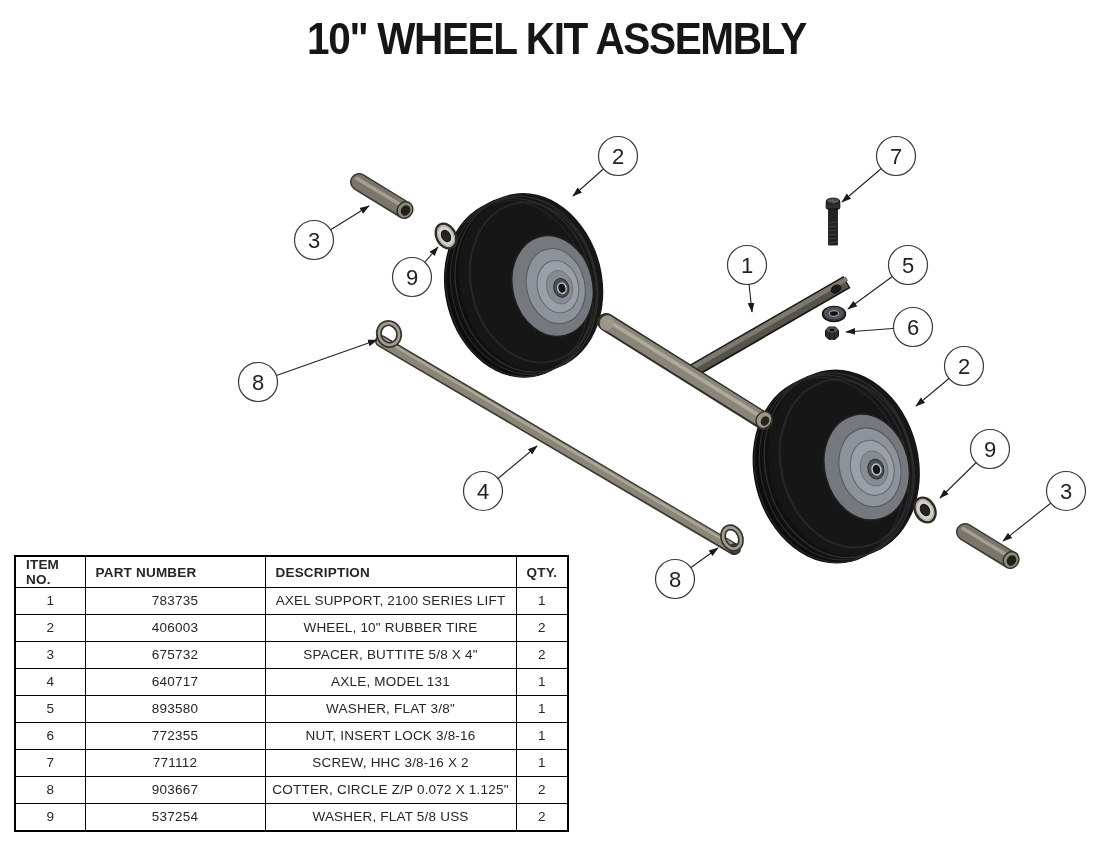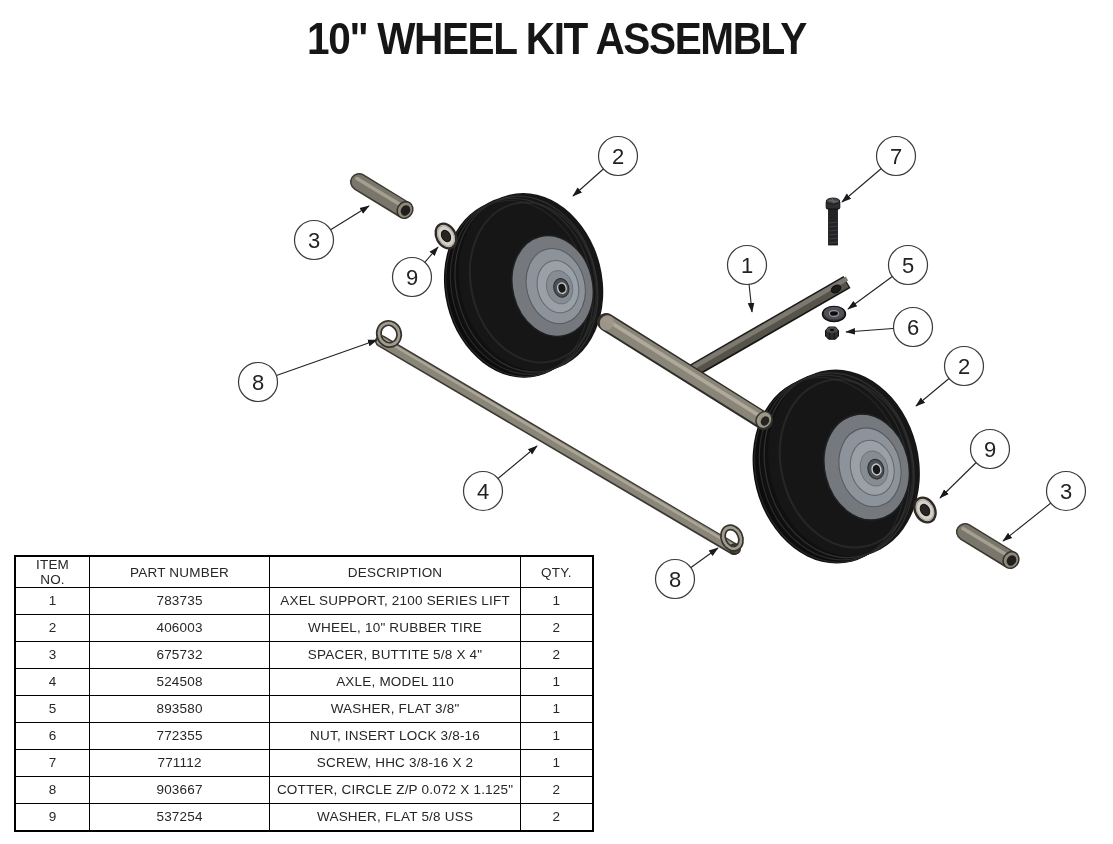--- a/index.html
+++ b/index.html
@@ -7,21 +7,21 @@
         font-family:"Liberation Sans",sans-serif;color:#1f1f1f;}
   .title{position:absolute;top:16px;left:0;width:1113px;margin:0;text-align:center;
          font-size:45px;font-weight:bold;letter-spacing:-1.5px;color:#161616;
          transform:scaleX(0.9);line-height:1.0;}
   svg.diagram{position:absolute;left:0;top:0;width:1113px;height:844px;}
   .balloon-num{font-family:"Liberation Sans",sans-serif;font-size:22px;fill:#222222;}
   table.bom{position:absolute;left:14px;top:555px;border-collapse:collapse;table-layout:fixed;
             font-size:13.5px;letter-spacing:0.015em;color:#262626;background:#ffffff;}
   table.bom,table.bom th,table.bom td{border:1px solid #000;}
   table.bom{border:2px solid #000;}
-  table.bom th{font-weight:normal;height:23px;padding:0 20px;text-align:center;}
+  table.bom th{font-weight:bold;height:23px;padding:0 10px;text-align:left;}
   table.bom td{height:26px;padding:0 3px;text-align:center;line-height:1.12;}
   td.wrap{padding:2px 26px;}
   col.c-item{width:70px;} col.c-part{width:180px;} col.c-desc{width:251px;} col.c-qty{width:37px;}
 </style>
 </head>
 <body>
 
 <div class="page">
 
   <h1 class="title">10" WHEEL KIT ASSEMBLY</h1>
@@ -245,22 +245,22 @@
         <td>2</td>
       </tr>
       <tr>
         <td>3</td>
         <td>675732</td>
         <td>SPACER, BUTTITE 5/8 X 4"</td>
         <td>2</td>
       </tr>
       <tr>
         <td>4</td>
-        <td>524508</td>
-        <td>AXLE, MODEL 110</td>
+        <td>640717</td>
+        <td>AXLE, MODEL 131</td>
         <td>1</td>
       </tr>
       <tr>
         <td>5</td>
         <td>893580</td>
         <td>WASHER, FLAT 3/8"</td>
         <td>1</td>
       </tr>
       <tr>
         <td>6</td>

